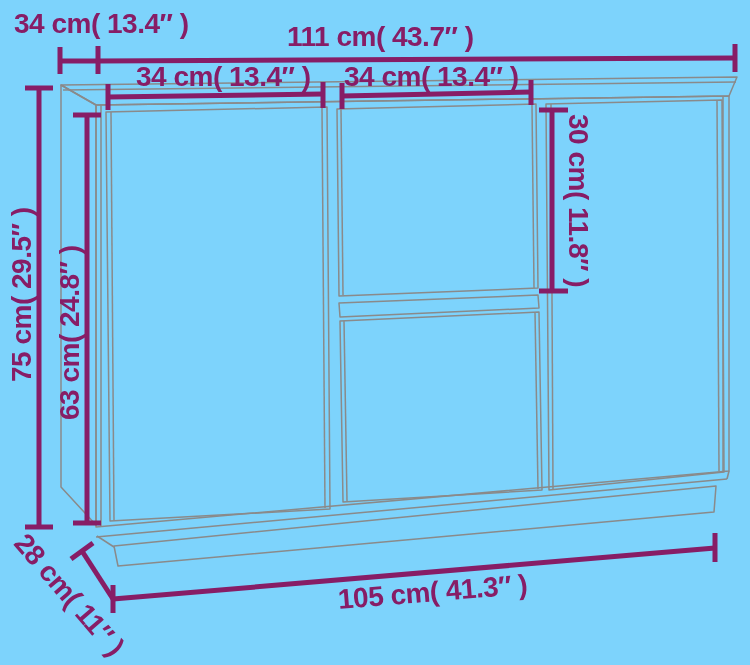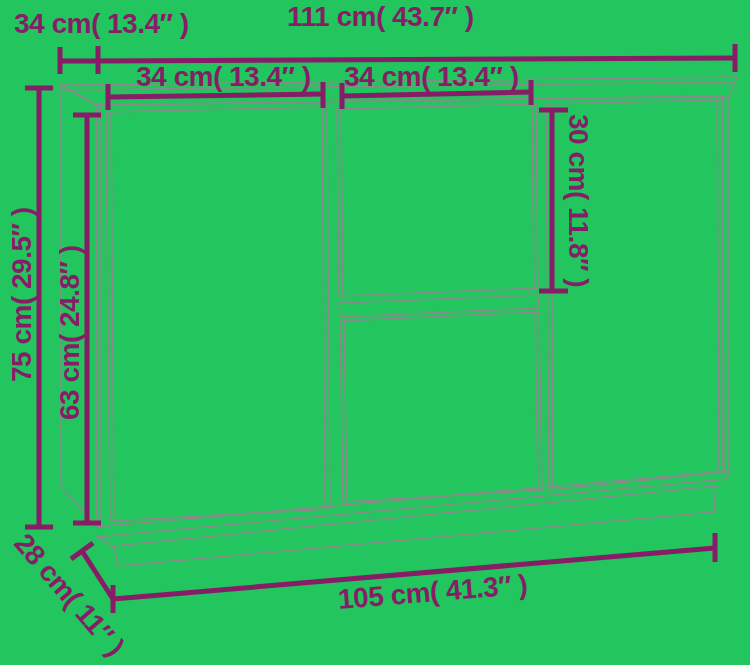--- a/index.html
+++ b/index.html
@@ -1,19 +1,19 @@
 <!DOCTYPE html>
 <html><head>
 <meta charset="utf-8">
 <style>
   html,body{margin:0;padding:0;background:#ffffff;}
   .stage{
     position:relative;
     width:750px;height:665px;
-    background:#22c55e;
+    background:#7dd3fc;
     overflow:hidden;
     font-family:"Liberation Sans","DejaVu Sans",sans-serif;
   }
   .drawing{position:absolute;left:0;top:0;}
   .dim-label{
     position:absolute;
     color:#871d66;
     font-weight:700;
     font-size:28px;
     letter-spacing:-0.5px;
@@ -137,21 +137,21 @@
       <g>
         <line x1="113" y1="599" x2="715" y2="548"></line>
         <line x1="113" y1="585" x2="113" y2="613"></line>
         <line x1="715" y1="533" x2="715" y2="562"></line>
       </g>
     </g>
   </svg>
 
   <div class="dim-label" style="left:14px;top:10px;">34 cm( 13.4″ )</div>
 
-  <div class="dim-label" style="left:287px;top:3px;">111 cm( 43.7″ )</div>
+  <div class="dim-label" style="left:287px;top:23px;">111 cm( 43.7″ )</div>
 
   <div class="dim-label" style="left:136px;top:63px;">34 cm( 13.4″ )</div>
 
   <div class="dim-label" style="left:344px;top:63px;">34 cm( 13.4″ )</div>
 
   <div class="dim-label rot90" style="left:592px;top:114px;">30 cm( 11.8″ )</div>
 
   <div class="dim-label rotm90" style="left:8px;top:382px;">75 cm( 29.5″ )</div>
 
   <div class="dim-label rotm90" style="left:56px;top:420px;">63 cm( 24.8″ )</div>

